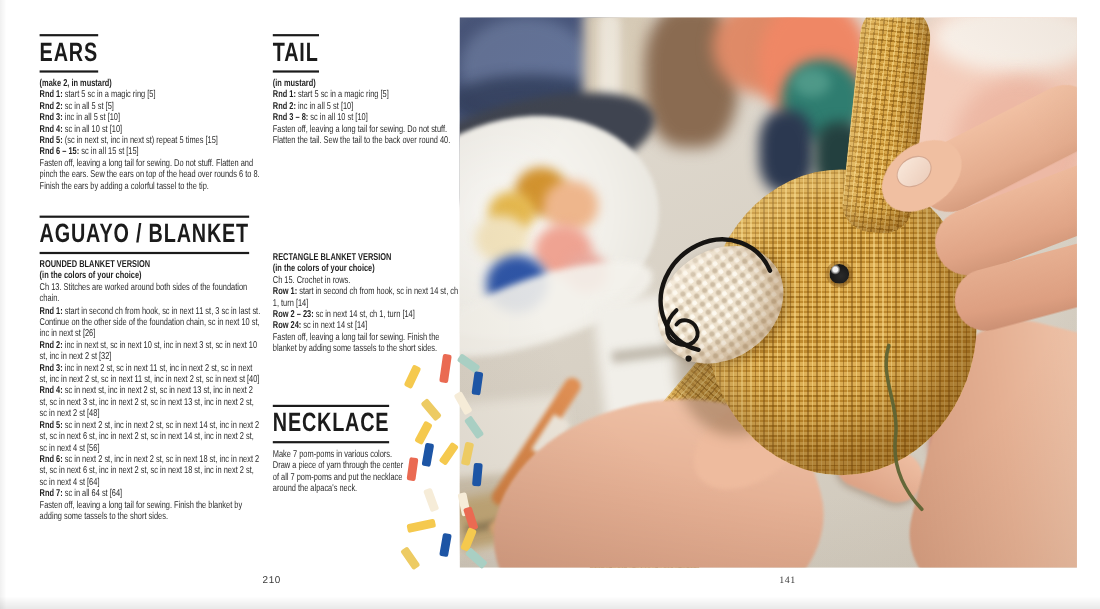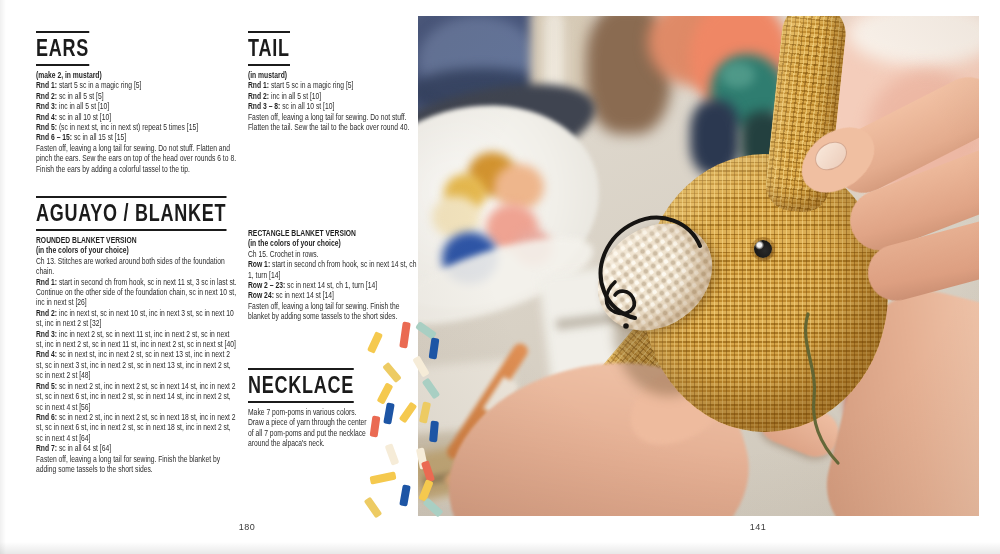--- a/index.html
+++ b/index.html
@@ -99,21 +99,21 @@
         <div class="pl"><b>Row 24:</b> sc in next 14 st [14]</div>
       </div>
     <p class="body">Fasten off, leaving a long tail for sewing. Finish the blanket by adding some tassels to the short sides.</p>
   </section>
 
   <section class="col" style="left:248px;top:368px;width:200px;">
     <h2 class="ttl">NECKLACE</h2>
     <p class="body" style="width:160px;">Make 7 pom-poms in various colors. Draw a piece of yarn through the center of all 7 pom-poms and put the necklace around the alpaca's neck.</p>
   </section>
 
-  <div class="pagenum" style="left:225px;top:522px;">180</div>
+  <div class="pagenum" style="left:225px;top:522px;">210</div>
 </div>
 
 <div class="photo">
 
   <div class="a b8" style="left:-40px;top:-30px;width:200px;height:160px;background:#47567d;border-radius:50%;"></div>
   <div class="a b6" style="left:0;top:0;width:120px;height:90px;background:#6d7ea3;border-radius:50%;opacity:.75;"></div>
   <div class="a b6" style="left:-10px;top:52px;width:150px;height:48px;background:#32405f;border-radius:50%;opacity:.9;"></div>
   <div class="a b5" style="left:112px;top:-12px;width:62px;height:125px;background:#d8ccb8;border-radius:14px;"></div>
   <div class="a b4" style="left:126px;top:-5px;width:20px;height:112px;background:#f0eadf;border-radius:10px;opacity:.9;"></div>
   <div class="a b7" style="left:168px;top:-12px;width:85px;height:130px;background:#8a6b51;border-radius:40%;"></div>
@@ -175,21 +175,21 @@
 
   <svg class="a" style="left:0;top:0;" width="561" height="500" viewBox="0 0 561 500">
     <path d="M282,230 C272,206 243,194 216,207 C189,220 176,250 186,275 C191,289 203,299 217,302" stroke="#161412" stroke-width="4" fill="none" stroke-linecap="round"></path>
     <path d="M197,266 C186,276 185,291 197,296 C209,301 220,293 215,282 C211,274 201,273 197,279" stroke="#161412" stroke-width="3.6" fill="none" stroke-linecap="round"></path>
     <circle cx="208" cy="310" r="2.8" fill="#161412"></circle>
     <path d="M390,298 C381,326 400,352 396,382 C393,410 406,432 420,447" stroke="#5e6434" stroke-width="3.2" fill="none" stroke-linecap="round" opacity=".95"></path>
   </svg>
   <div class="a" style="left:0;top:0;right:0;bottom:0;background:radial-gradient(ellipse at 55% 42%, rgba(255,255,255,0) 55%, rgba(80,60,40,.10) 100%);"></div>
 </div>
 
-<div class="pagenum" style="left:736px;top:522px;">141</div>
+<div class="pagenum" style="left:694px;top:522px;font-family:Liberation Serif, serif;">141</div>
 
 <div class="a" style="left:0;top:0;width:1000px;height:554px;pointer-events:none;">
     <div class="confetti" style="left: 371px; top: 332px; transform: rotate(25deg); background: rgb(245, 201, 78);"></div>
     <div class="confetti" style="left: 401px; top: 322px; height: 26px; transform: rotate(8deg); background: rgb(234, 106, 82);"></div>
     <div class="confetti" style="left: 422px; top: 320px; transform: rotate(-55deg); background: rgb(169, 207, 195);"></div>
     <div class="confetti" style="left: 430px; top: 338px; transform: rotate(8deg); background: rgb(29, 85, 165);"></div>
     <div class="confetti" style="left: 417px; top: 356px; transform: rotate(-30deg); background: rgb(246, 236, 216);"></div>
     <div class="confetti" style="left: 388px; top: 362px; transform: rotate(-40deg); background: rgb(237, 203, 99);"></div>
     <div class="confetti" style="left: 427px; top: 378px; transform: rotate(-35deg); background: rgb(169, 207, 195);"></div>
     <div class="confetti" style="left: 381px; top: 383px; transform: rotate(28deg); background: rgb(245, 201, 78);"></div>

